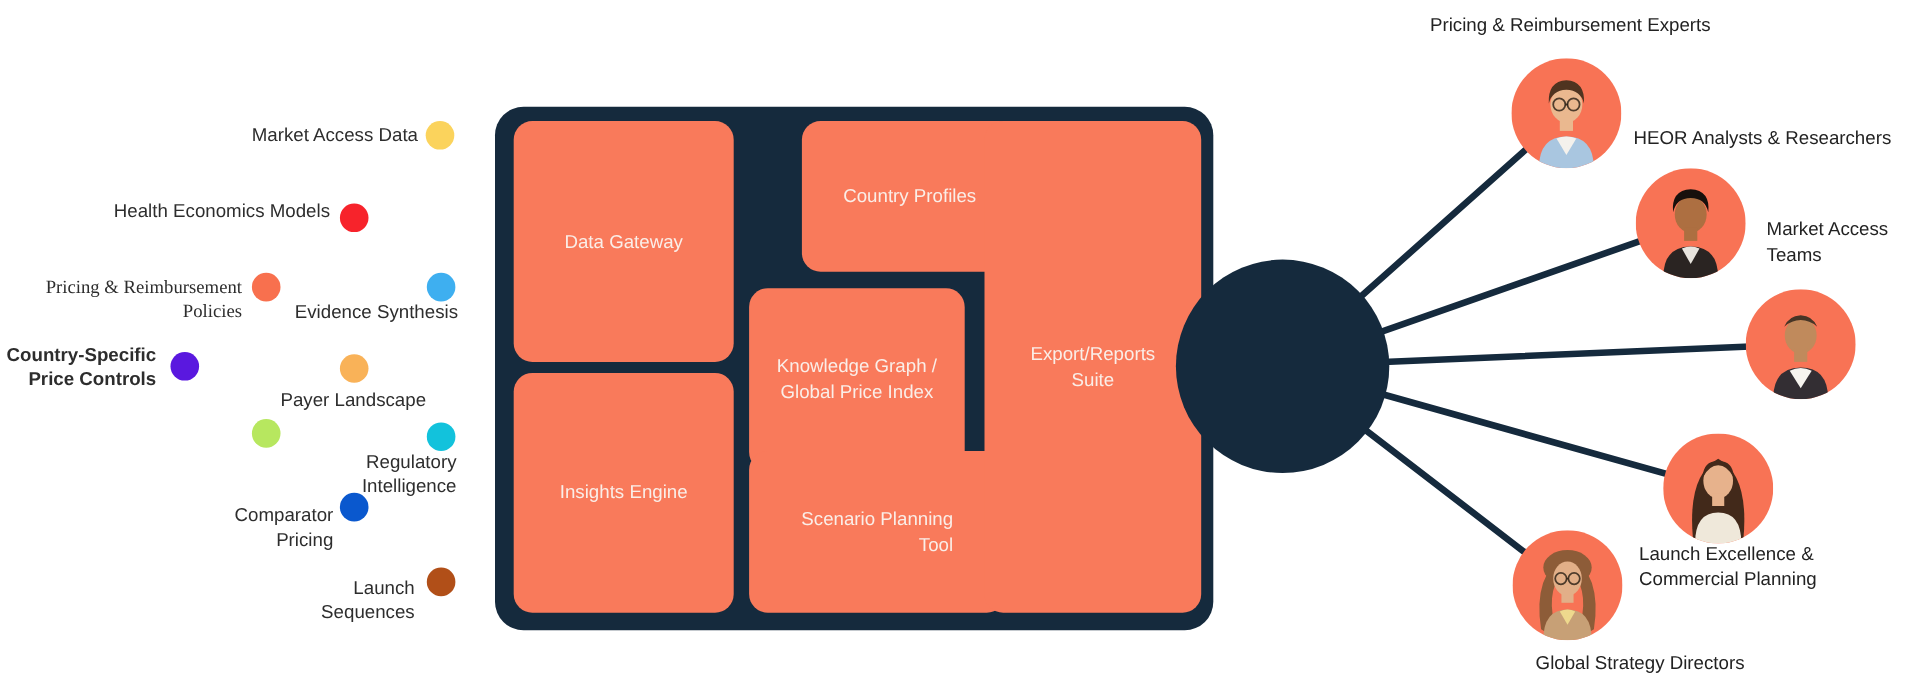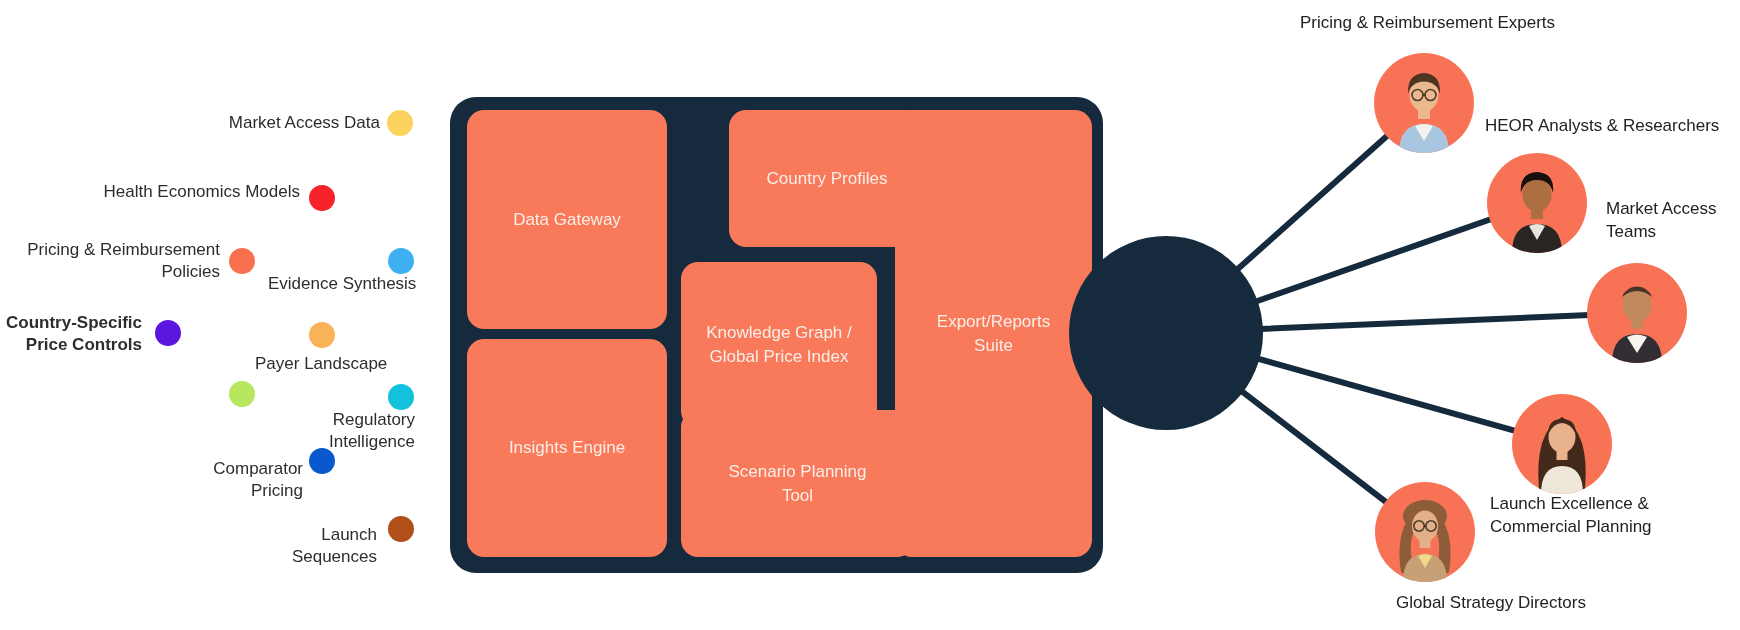--- a/index.html
+++ b/index.html
@@ -9,39 +9,39 @@
   }
   
   .links{position:absolute;left:0;top:0;width:1740px;height:630px;z-index:1;}
   .links line{stroke:#152a3d;stroke-width:6;stroke-linecap:round;}
   
   .src-label{position:absolute;z-index:4;font-size:17px;line-height:22px;white-space:pre-line;color:#2d2d2d;}
   .src-label.r{text-align:right;}
   .dot{position:absolute;z-index:4;width:26px;height:26px;border-radius:50%;}
   .l1{left:117px;top:112px;width:263px;} .d1{left:387px;top:110px;}
   .l2{left:37px;top:181px;width:263px;}  .d2{left:309px;top:185px;}
-  .l3{left:0px;top:239px;width:220px;}   .d3{left:229px;top:248px;}
+  .l3{left:0px;top:250px;width:220px;font-family:Liberation Serif, serif;}   .d3{left:229px;top:248px;}
   .l4{left:268px;top:273px;width:170px;} .d4{left:388px;top:248px;}
   .l5{left:0px;top:312px;width:142px;font-weight:bold;}   .d5{left:155px;top:320px;}
   .l6{left:255px;top:353px;width:170px;} .d6{left:309px;top:322px;}
   .l7{left:80px;top:381px;width:140px;}  .d7{left:229px;top:381px;}
   .l8{left:275px;top:409px;width:140px;} .d8{left:388px;top:384px;}
   .l9{left:163px;top:458px;width:140px;} .d9{left:309px;top:448px;}
   .l10{left:237px;top:524px;width:140px;}.d10{left:388px;top:516px;}
   
   .panel{position:absolute;left:450px;top:97px;width:653px;height:476px;background:#152a3d;border-radius:26px;z-index:2;}
   .module{
     position:absolute;background:#f97a5b;border-radius:17px;display:flex;align-items:center;justify-content:center;
     color:#faeee8;font-size:17px;line-height:24px;text-align:center;white-space:pre-line;padding:0 8px;box-sizing:border-box;
   }
   .m1{left:17px;top:13px;width:200px;height:219px;}
   .m2{left:231px;top:13px;width:196px;height:137px;margin-left:48px;}
   .m3{left:231px;top:165px;width:196px;height:166px;}
   .m4{left:17px;top:242px;width:200px;height:218px;}
-  .m5{left:231px;top:313px;width:233px;height:147px;}
+  .m5{left:231px;top:313px;width:233px;height:147px;text-align:right;}
   .m6{left:445px;top:13px;width:197px;height:447px;}
   
   .gpi-outer{position:absolute;left:1069px;top:236px;width:194px;height:194px;border-radius:50%;background:#152a3d;z-index:3;}
   .gpi-logo{
     position:absolute;left:1103px;top:270px;width:126px;height:126px;border-radius:50%;z-index:3;
     background:conic-gradient(from 0deg,#7cc8d8,#b4d9ea,#cfc9ee,#8f80d0,#7a86d4,#55a0cf,#47b2c4,#52bccb,#7cc8d8);
     box-shadow:0 0 10px 3px rgba(150,180,225,.55);
     display:flex;align-items:center;justify-content:center;
   }
   .gpi-logo::before{content:"";position:absolute;inset:13px;border-radius:50%;

